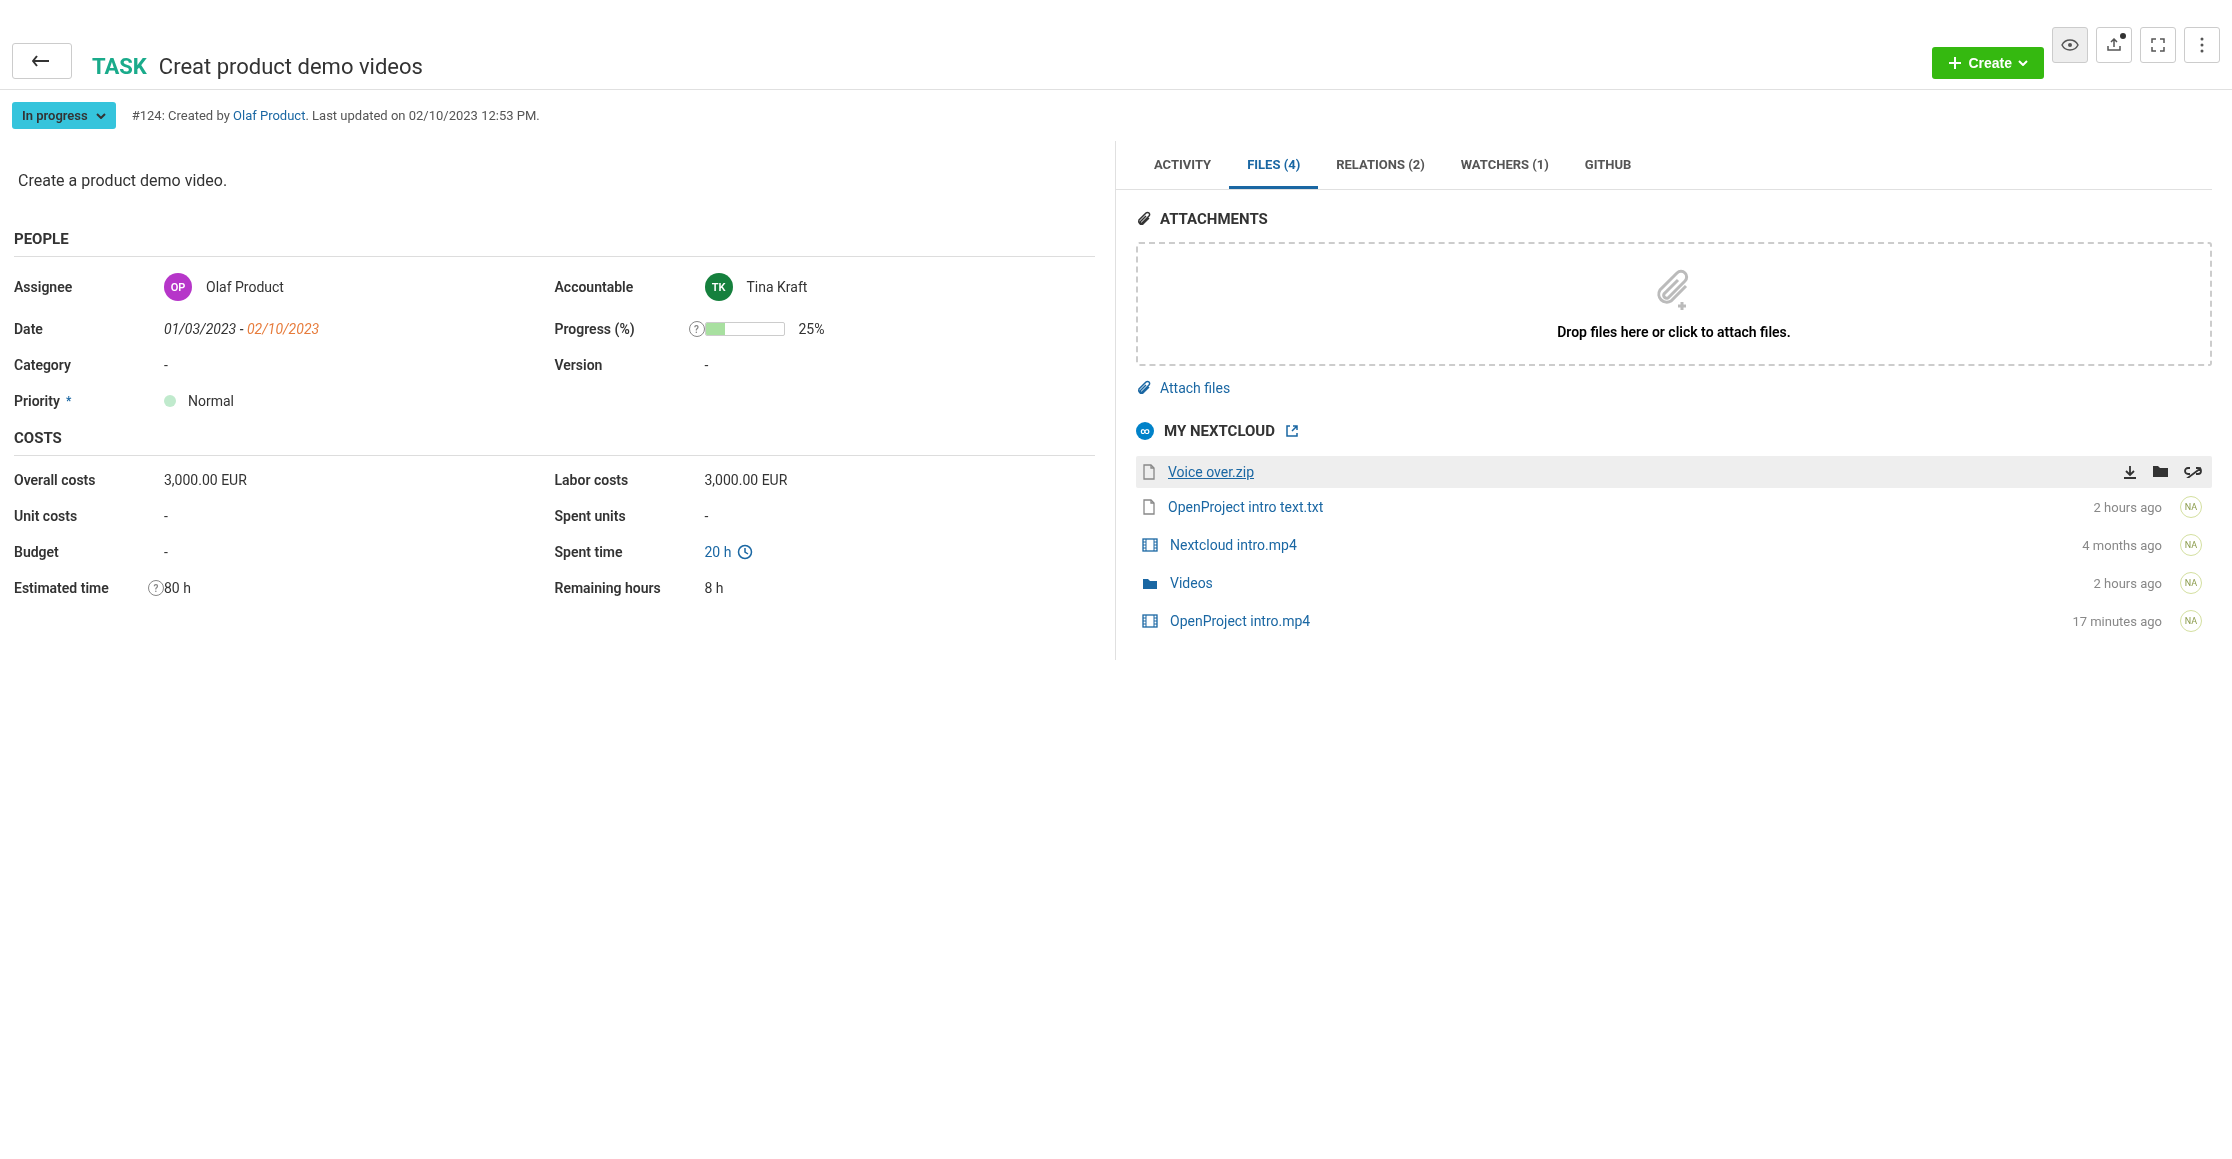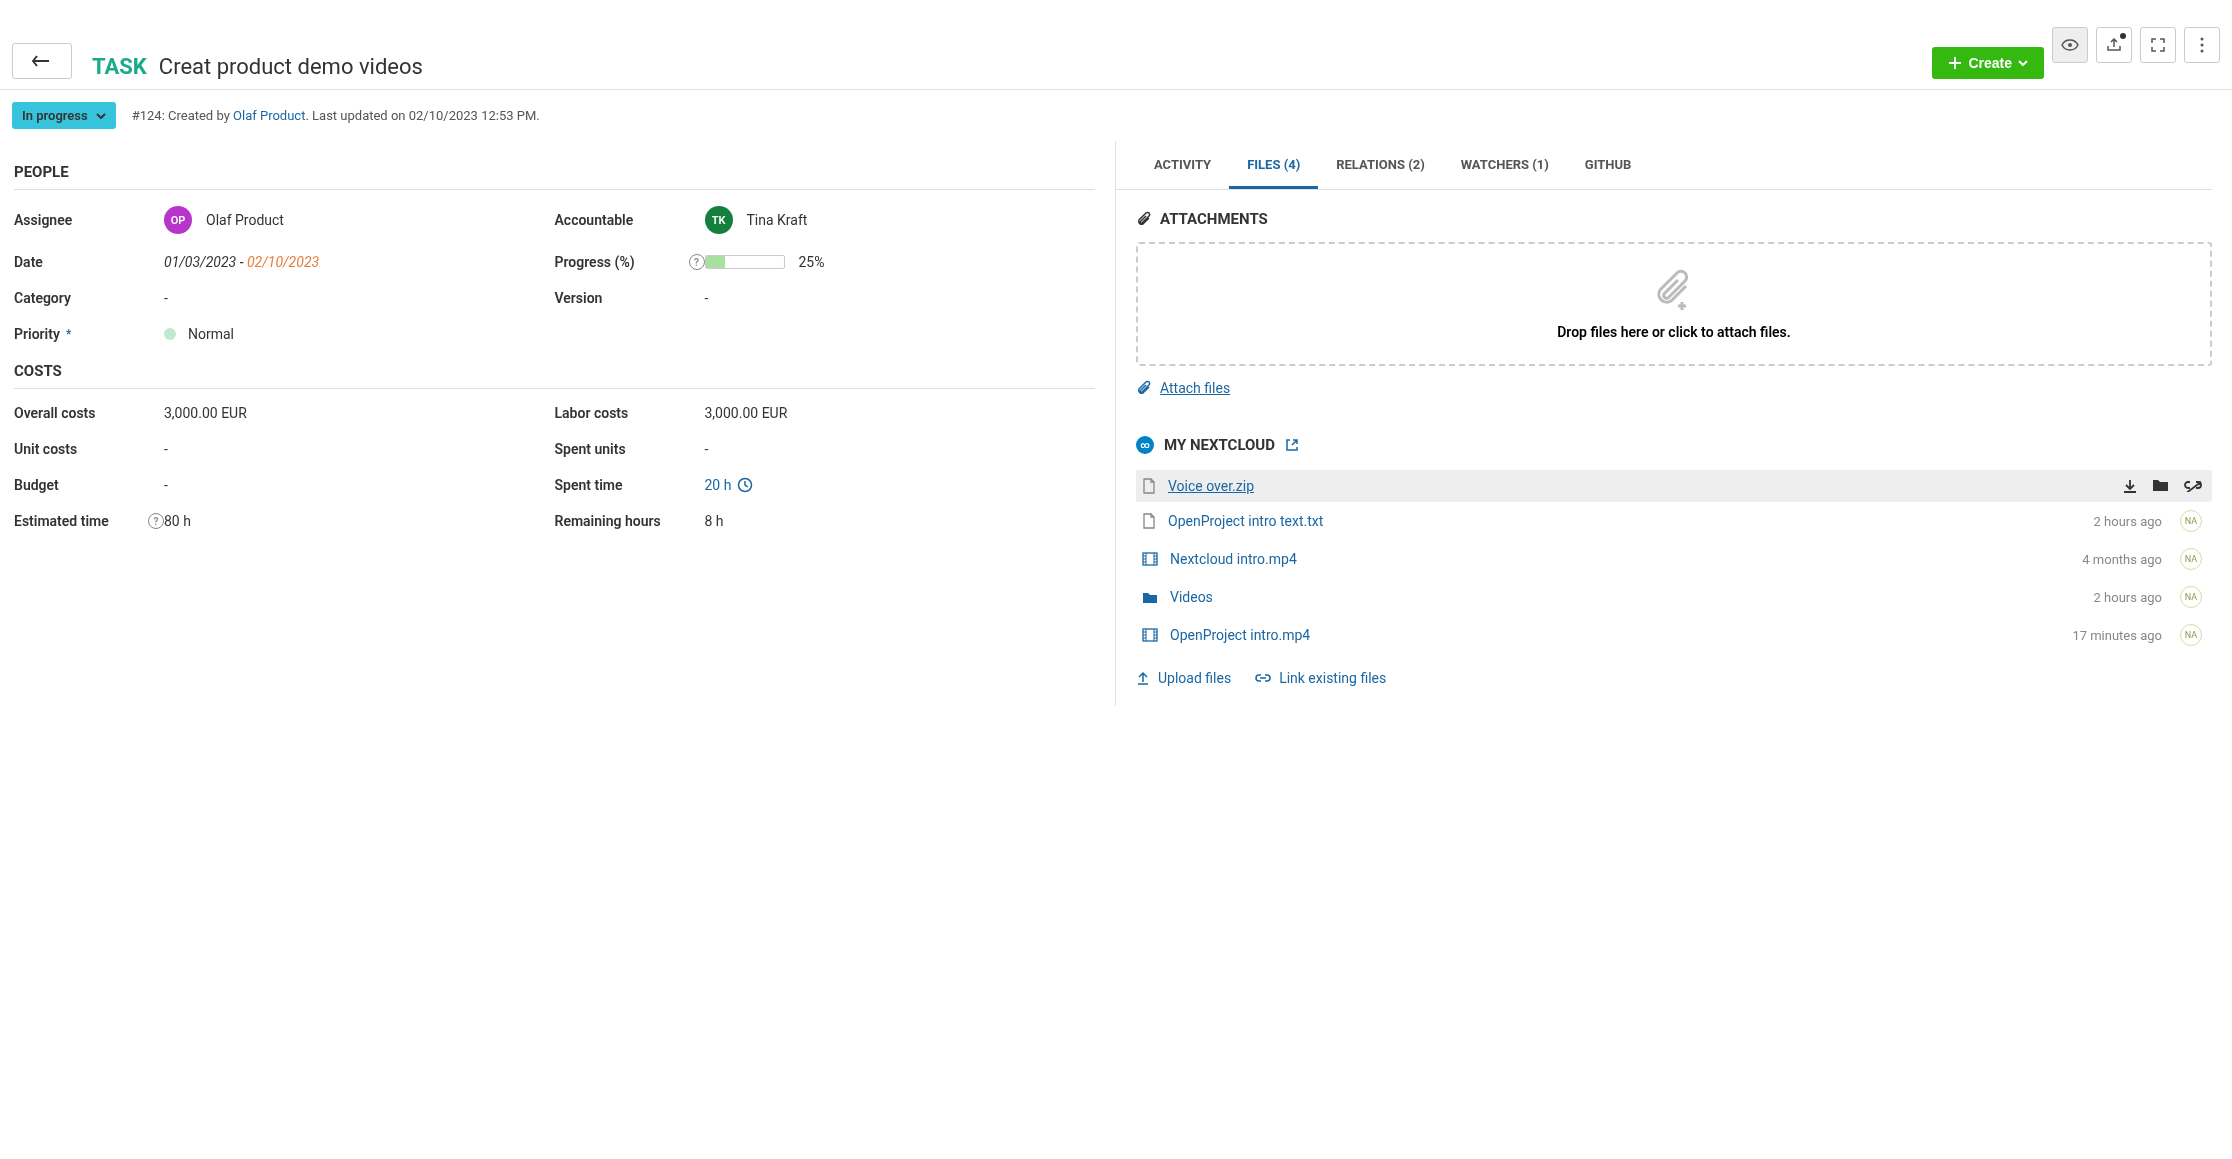--- a/index.html
+++ b/index.html
@@ -96,21 +96,21 @@
   .date-start { color: #333; }
   .date-end { color: #e77c3c; }
   .progress-bar { width: 80px; height: 14px; border: 1px solid #ccc; border-radius: 2px; overflow: hidden; margin-right: 8px; }
   .progress-fill { height: 100%; background: #a8e0a0; }
   .tabs { display: flex; border-bottom: 1px solid #e0e0e0; padding: 0 20px; }
   .tab { padding: 16px 18px 14px; font-weight: 700; font-size: 13px; color: #555; cursor: pointer; border-bottom: 3px solid transparent; }
   .tab.active { color: #1a67a3; border-bottom-color: #1a67a3; }
   .right-content { padding: 20px 0 0 20px; }
   .attach-h { font-weight: 700; font-size: 15px; display: flex; align-items: center; gap: 8px; margin-bottom: 14px; }
   .dropzone { border: 2px dashed #ccc; border-radius: 3px; padding: 24px; display: flex; align-items: center; justify-content: flex-start; gap: 12px; color: #000000; font-weight: 600; margin-bottom: 14px; flex-direction: column; }
-  .attach-link { color: #1a67a3; display: flex; align-items: center; gap: 8px; font-size: 14px; margin-bottom: 40px; cursor: pointer; text-decoration: underline; }
+  .attach-link { color: #1a67a3; display: flex; align-items: center; gap: 8px; font-size: 14px; margin-bottom: 26px; cursor: pointer; }
   .nc-h { font-weight: 700; font-size: 15px; display: flex; align-items: center; gap: 10px; margin-bottom: 16px; }
   .nc-badge { width: 18px; height: 18px; border-radius: 50%; background: #0082c9; display: inline-flex; align-items: center; justify-content: center; color: #fff; font-size: 9px; font-weight: 700; }
   .file-row { display: flex; align-items: center; padding: 8px 10px 8px 6px; gap: 12px; font-size: 14px; border-radius: 2px; }
   .file-row.hover { background: #eee; }
   .file-name { color: #1a67a3; flex: 1; }
   .file-name.underline { text-decoration: underline; }
   .file-time { color: #888; font-size: 13px; margin-right: 6px; }
   .na-badge { width: 22px; height: 22px; border: 1px solid #d4e0a0; border-radius: 50%; display: inline-flex; align-items: center; justify-content: center; font-size: 9px; color: #8a9a4a; }
   .file-actions-row { display: flex; gap: 24px; margin-top: 16px; }
   .file-action { color: #1a67a3; display: flex; align-items: center; gap: 8px; cursor: pointer; font-size: 14px;}
@@ -175,20 +175,21 @@
         <path d="M1 1l4 4 4-4" stroke="#333" stroke-width="2" fill="none"></path>
       </svg>
   </div>
   <div class="meta-line">
     <span>#124: Created by </span><span class="link">Olaf Product</span><span>. Last updated on 02/10/2023 12:53 PM.</span>
   </div>
 </div>
 
 <div class="body">
   <div class="left-col">
+    <div class="desc">Create a product demo video.</div>
 
     <div class="section-h">PEOPLE</div>
     <div class="row2">
       <div class="cell">
         <div class="label">Assignee</div>
         <div class="value">
           <span class="avatar op">OP</span>
           <span>Olaf Product</span>
         </div>
       </div>
@@ -394,29 +395,15 @@
                 <rect x="1" y="1" width="14" height="12" stroke="#1a67a3" stroke-width="1.3" fill="none"></rect>
                 <path d="M4 1v12M12 1v12M1 4h3M1 7h3M1 10h3M12 4h3M12 7h3M12 10h3" stroke="#1a67a3" stroke-width="1"></path>
               </svg>
             </span>
             <span class="file-name">OpenProject intro.mp4</span>
             <span class="file-time">17 minutes ago</span>
             <span class="na-badge">NA</span>
           </div>
         </div>
 
-      <div class="file-actions-row">
-        <div class="file-action">
-          <svg width="14" height="14" viewBox="0 0 14 14">
-              <path d="M7 11V2M3 6l4-4 4 4M2 13h10" stroke="#1a67a3" stroke-width="1.5" fill="none"></path>
-            </svg>
-          <span>Upload files</span>
-        </div>
-        <div class="file-action">
-          <svg width="16" height="12" viewBox="0 0 16 12">
-              <path d="M6 6H4a3 3 0 010-6h2M10 0h2a3 3 0 010 6h-2M5 3h6" stroke="#1a67a3" stroke-width="1.5" fill="none" transform="translate(0 3)"></path>
-            </svg>
-          <span>Link existing files</span>
-        </div>
-      </div>
     </div>
   </div>
 </div>
 
 </body></html>

